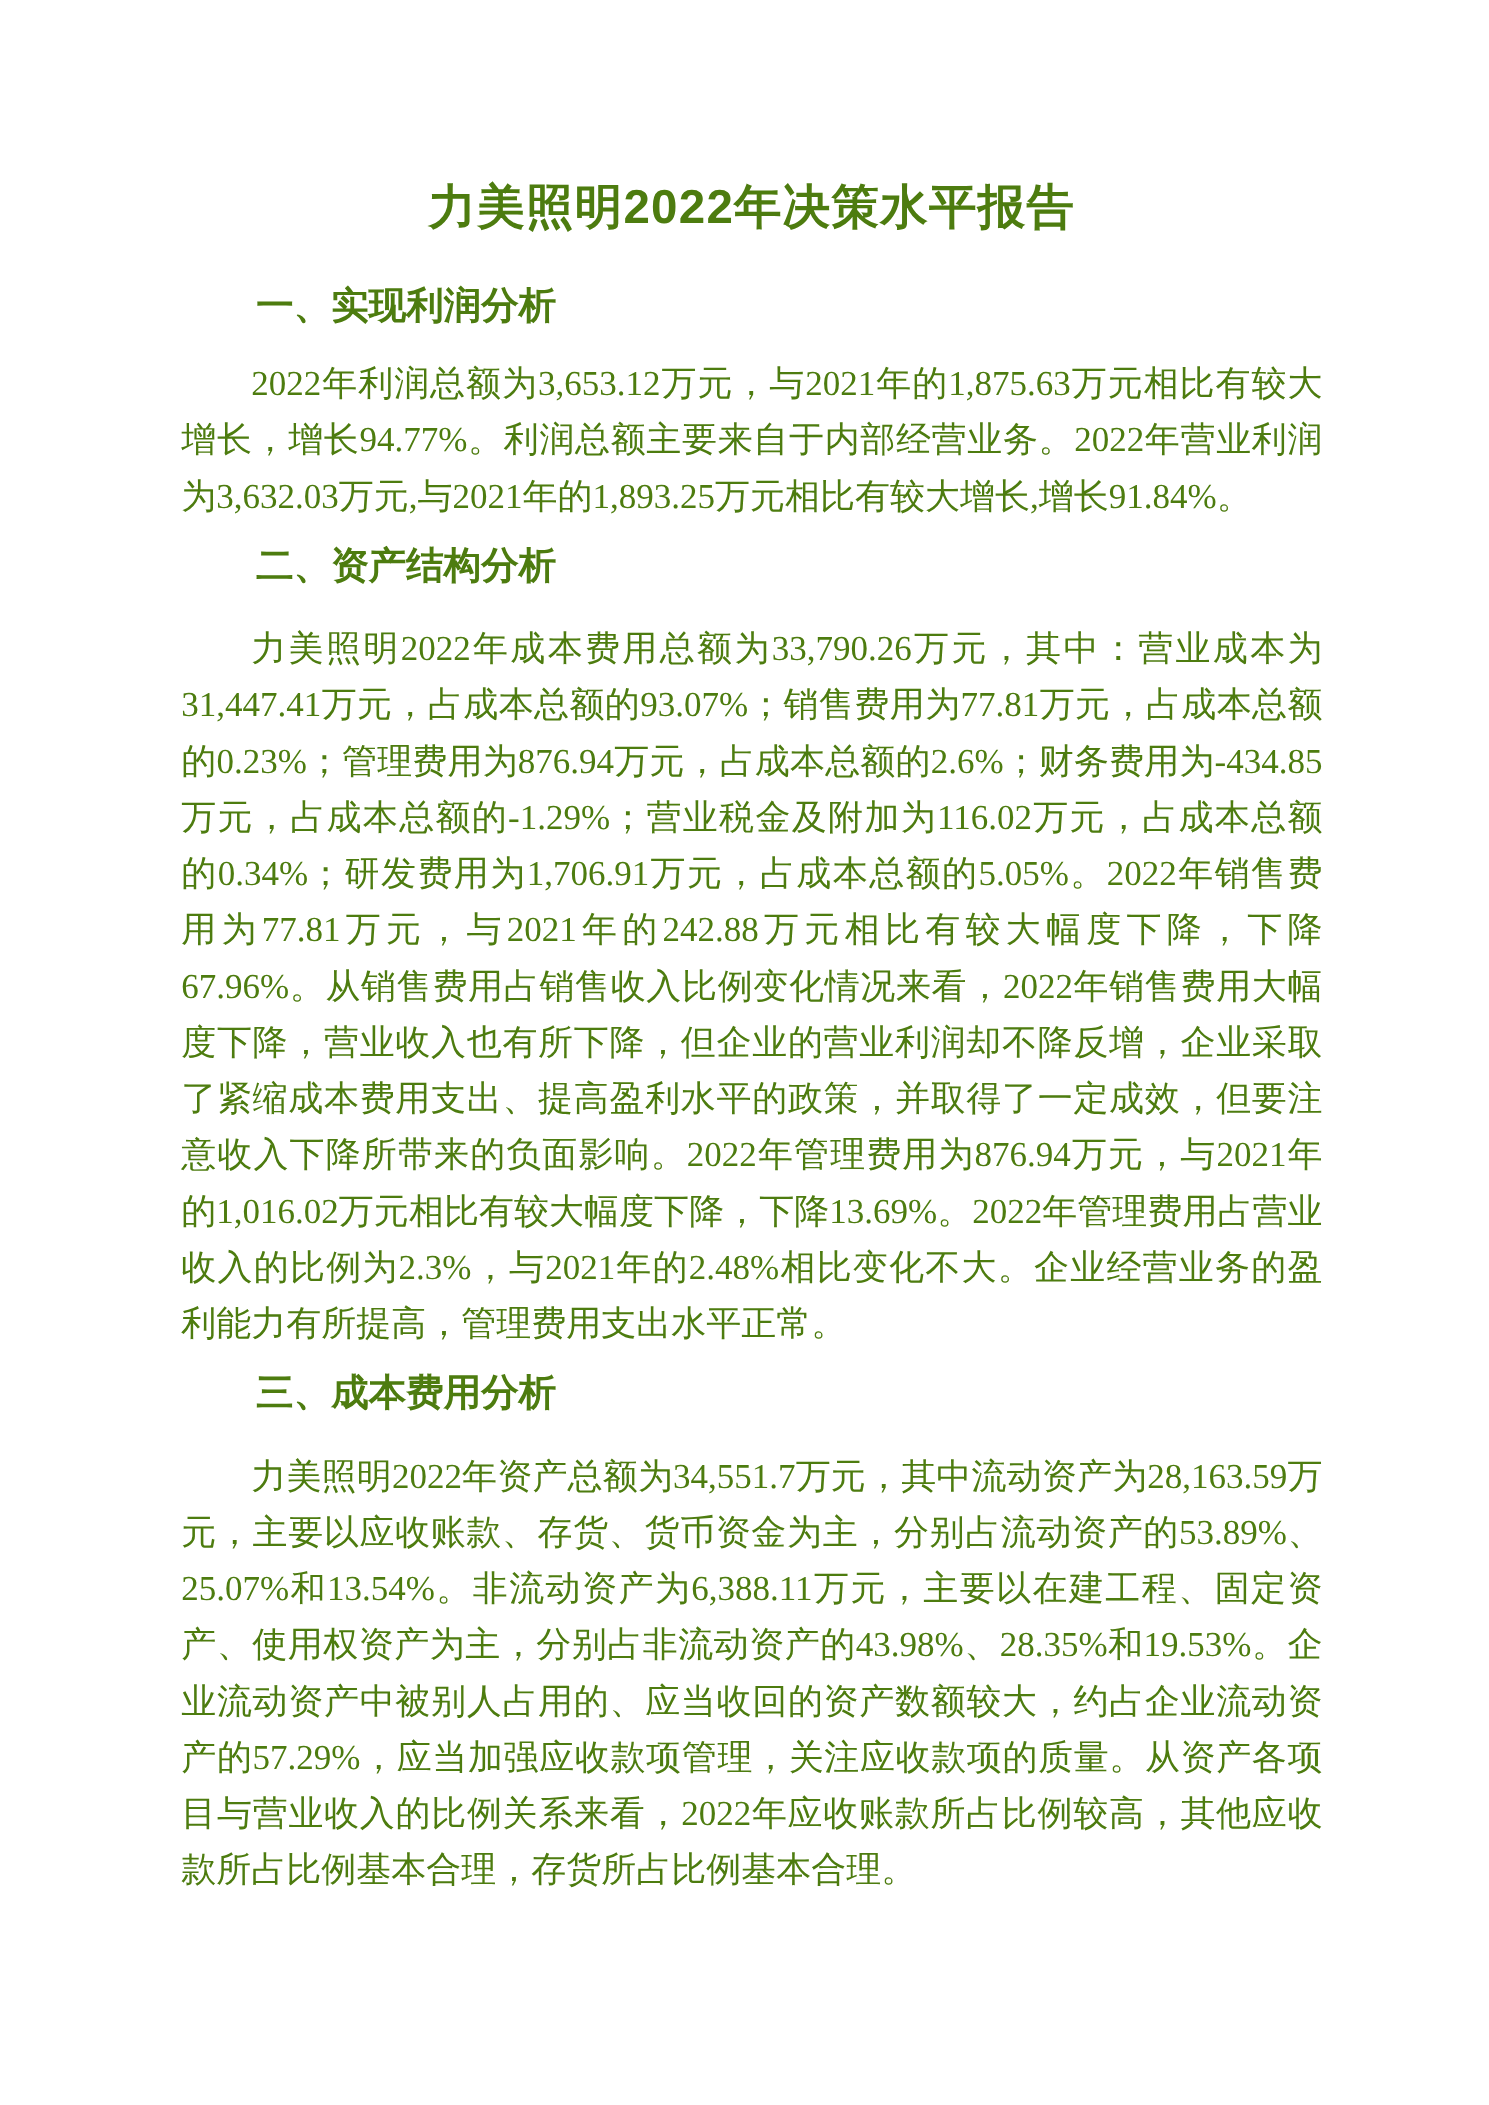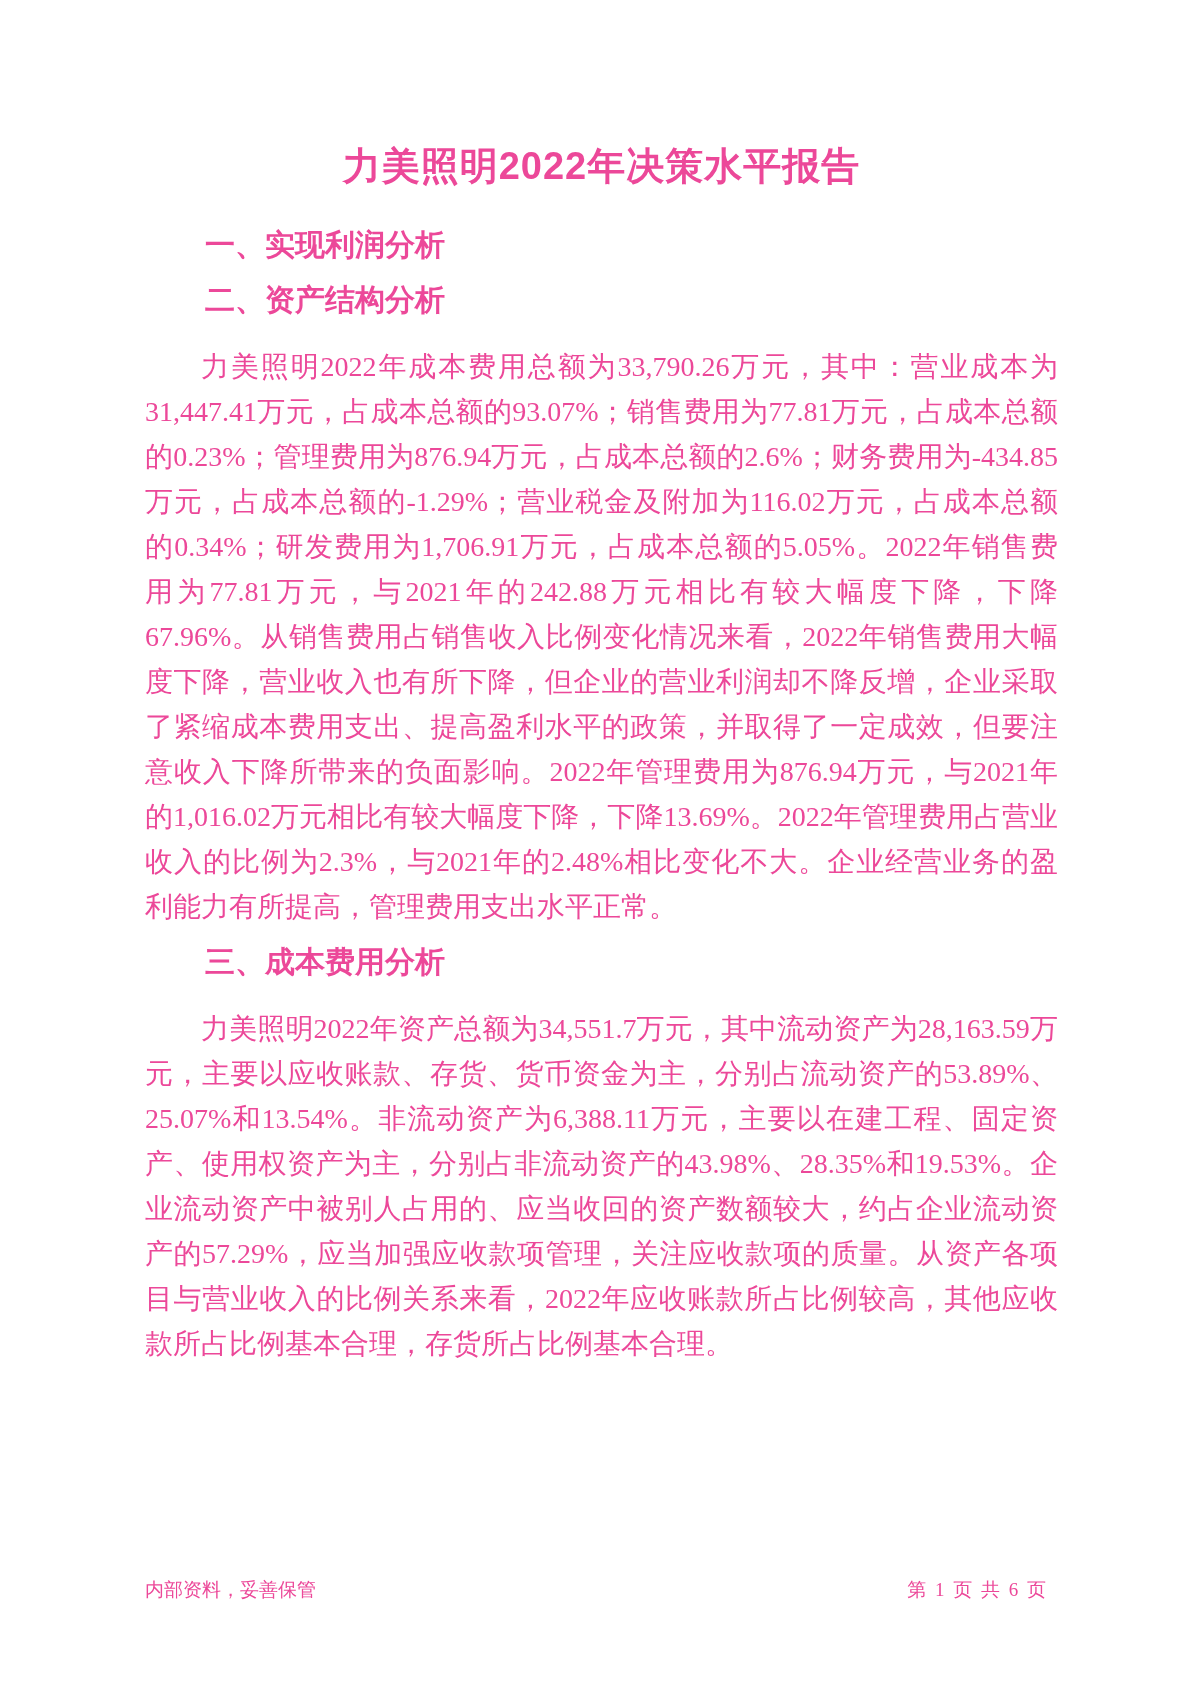--- a/index.html
+++ b/index.html
@@ -5,21 +5,21 @@
   html, body {
     margin: 0;
     padding: 0;
     background: #ffffff;
   }
   .page {
     position: relative;
     width: 1191px;
     height: 1684px;
     background: #ffffff;
-    color: #ec4899;
+    color: #4d7c0f;
     overflow: hidden;
   }
   .content {
     padding: 140px 133px 0 145px; 
   }
   .doc-title {
     font-family: "Liberation Sans", sans-serif;
     font-weight: bold;
     font-size: 38px;
     line-height: 52px;
@@ -67,26 +67,23 @@
 </style>
 </head>
 <body>
 
 <div class="page">
   <div class="content">
 
     <div class="doc-title">力美照明2022年决策水平报告</div>
 
     <div class="heading h-first">一、实现利润分析</div>
+    <p class="para p-first">2022年利润总额为3,653.12万元，与2021年的1,875.63万元相比有较大增长，增长94.77%。利润总额主要来自于内部经营业务。2022年营业利润为3,632.03万元,与2021年的1,893.25万元相比有较大增长,增长91.84%。</p>
 
     <div class="heading h-rest">二、资产结构分析</div>
     <p class="para">力美照明2022年成本费用总额为33,790.26万元，其中：营业成本为31,447.41万元，占成本总额的93.07%；销售费用为77.81万元，占成本总额的0.23%；管理费用为876.94万元，占成本总额的2.6%；财务费用为-434.85万元，占成本总额的-1.29%；营业税金及附加为116.02万元，占成本总额的0.34%；研发费用为1,706.91万元，占成本总额的5.05%。2022年销售费用为77.81万元，与2021年的242.88万元相比有较大幅度下降，下降67.96%。从销售费用占销售收入比例变化情况来看，2022年销售费用大幅度下降，营业收入也有所下降，但企业的营业利润却不降反增，企业采取了紧缩成本费用支出、提高盈利水平的政策，并取得了一定成效，但要注意收入下降所带来的负面影响。2022年管理费用为876.94万元，与2021年的1,016.02万元相比有较大幅度下降，下降13.69%。2022年管理费用占营业收入的比例为2.3%，与2021年的2.48%相比变化不大。企业经营业务的盈利能力有所提高，管理费用支出水平正常。</p>
 
     <div class="heading h-rest">三、成本费用分析</div>
     <p class="para">力美照明2022年资产总额为34,551.7万元，其中流动资产为28,163.59万元，主要以应收账款、存货、货币资金为主，分别占流动资产的53.89%、25.07%和13.54%。非流动资产为6,388.11万元，主要以在建工程、固定资产、使用权资产为主，分别占非流动资产的43.98%、28.35%和19.53%。企业流动资产中被别人占用的、应当收回的资产数额较大，约占企业流动资产的57.29%，应当加强应收款项管理，关注应收款项的质量。从资产各项目与营业收入的比例关系来看，2022年应收账款所占比例较高，其他应收款所占比例基本合理，存货所占比例基本合理。</p>
 
   </div>
 
-  <div class="footer">
-    <span class="footer-left">内部资料，妥善保管</span>
-    <span class="footer-right">第 1 页  共 6 页</span>
-  </div>
 </div>
 
 </body></html>

